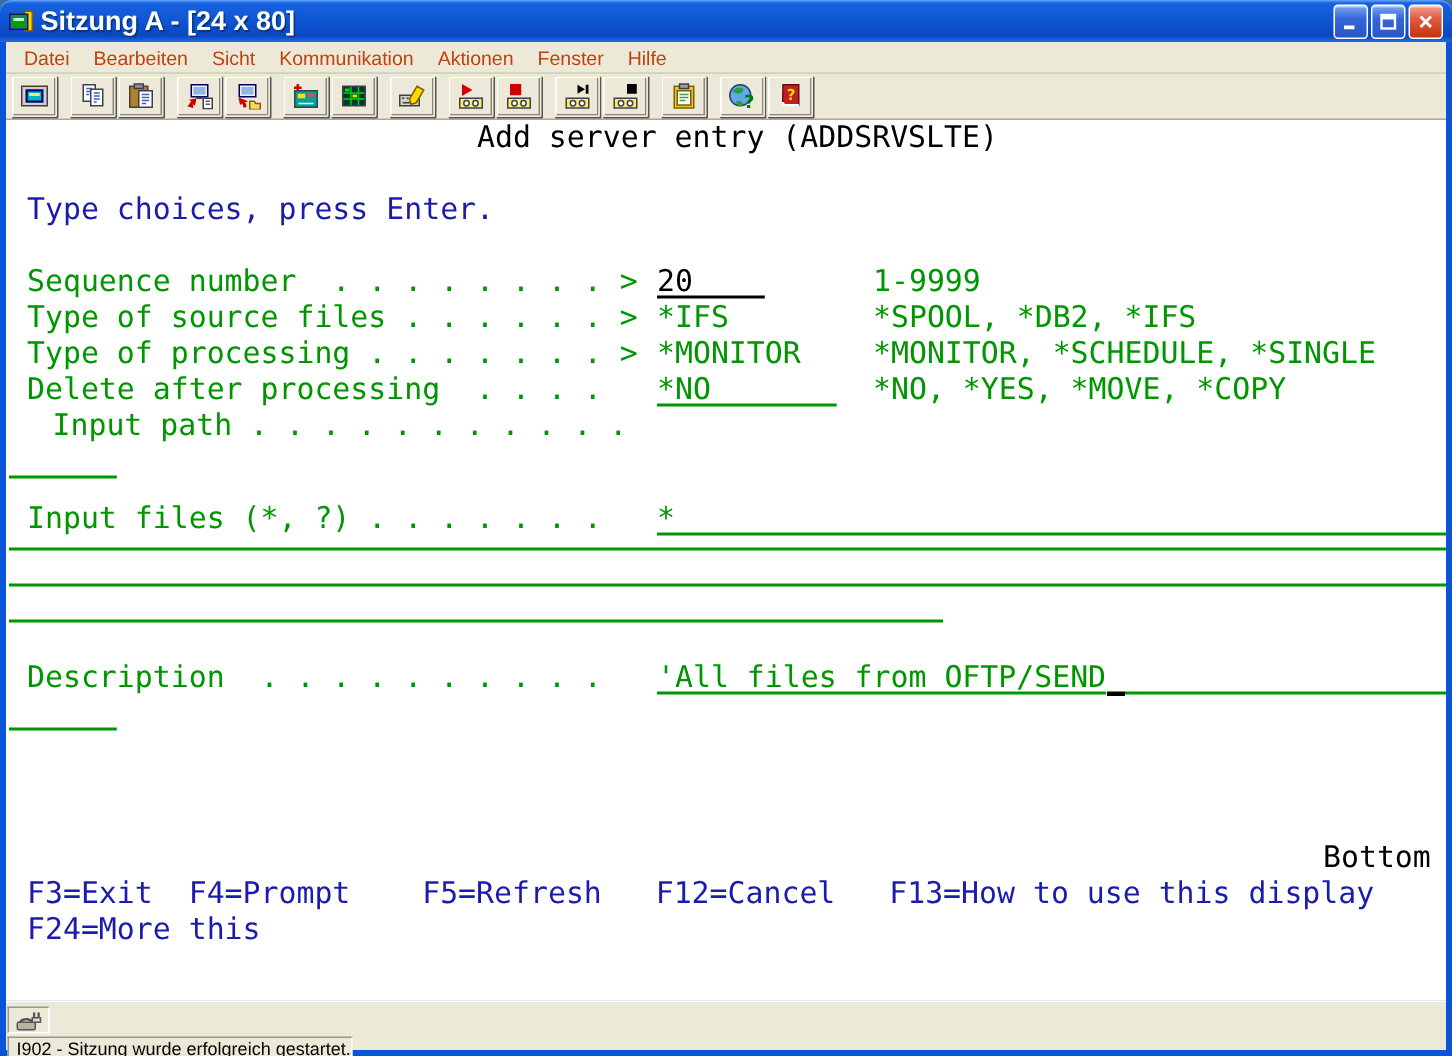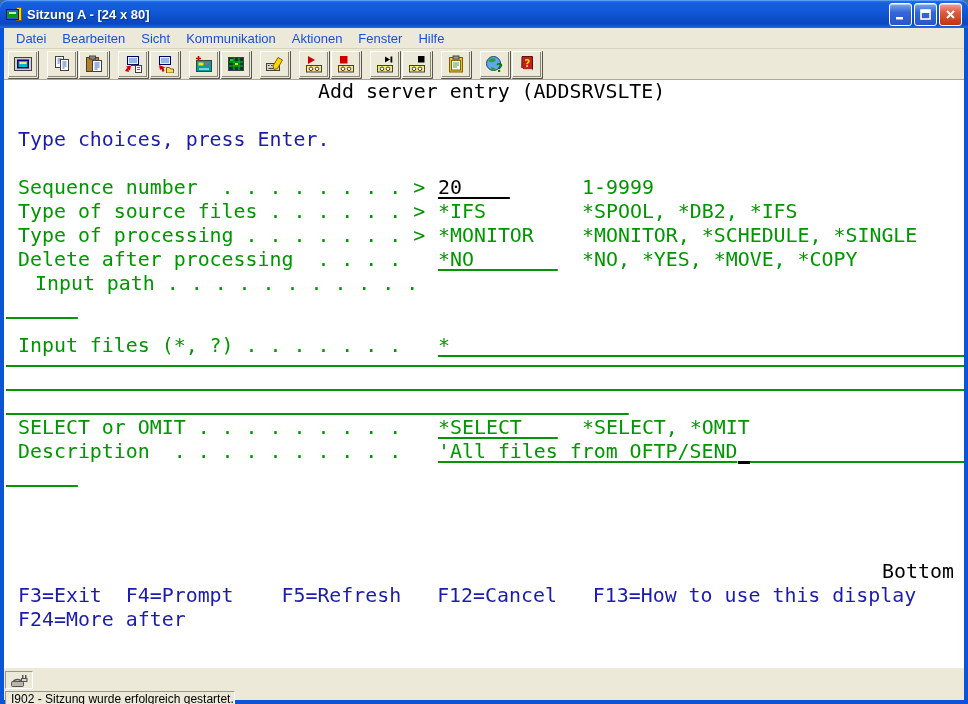--- a/index.html
+++ b/index.html
@@ -5,33 +5,33 @@
   html,body{margin:0;padding:0;width:968px;height:704px;overflow:hidden;
     font-family:"Liberation Sans",sans-serif;background:#3a6ea5;}
   .window{position:absolute;inset:0;width:968px;height:704px;
     background:#0a54d8;border-radius:8px 8px 0 0;}
   
   .titlebar{position:absolute;top:0;left:0;right:0;height:28px;
     border-radius:8px 8px 0 0;display:flex;align-items:center;padding:0 6px;
     background:linear-gradient(180deg,#2a80f0 0%,#1660e0 10%,#0f57d5 45%,#0a47c0 85%,#1e6be6 100%);
     box-shadow:inset 0 1px 0 #5a9bf5;}
   .titlebar .app-icon{width:17px;height:17px;margin-right:4px;flex:0 0 auto;}
-  .title-text{color:#fff;font-weight:bold;font-size:13px;
+  .title-text{color:#fff;font-weight:bold;font-size:18px;
     text-shadow:1px 1px 1px #07337e;flex:1;white-space:nowrap;overflow:hidden;}
   .winbtns{display:flex;gap:2px;}
   .winbtn{width:21px;height:21px;border-radius:3px;border:1px solid #fff;
     display:flex;align-items:center;justify-content:center;
     background:linear-gradient(180deg,#7aa7f0 0%,#3566d8 40%,#2a55c8 100%);
     box-shadow:inset 0 1px 0 rgba(255,255,255,.5);}
   .winbtn.close{background:linear-gradient(180deg,#f0a090 0%,#e05a40 40%,#c23310 100%);}
   
   .frame{position:absolute;top:28px;left:0;right:0;bottom:0;
     padding:0 4px 4px 4px;display:flex;flex-direction:column;}
   .menubar{height:20px;background:#ece9d8;display:flex;align-items:flex-end;
-    font-size:13px;color:#1d4ed8;padding-left:4px;border-bottom:1px solid #d8d4c0;}
+    font-size:13px;color:#c2410c;padding-left:4px;border-bottom:1px solid #d8d4c0;}
   .menu-item{padding:2px 8px;white-space:nowrap;}
   .toolbar{height:30px;background:#ece9d8;display:flex;align-items:center;
     padding-left:3px;border-bottom:1px solid #aca899;}
   .tbtn{width:29px;height:26px;margin-right:1px;background:#ece9d8;
     border:1px solid #ece9d8;border-radius:1px;display:flex;align-items:center;justify-content:center;
     box-shadow:inset 1px 1px 0 #fff,inset -1px -1px 0 #8a8775,1px 1px 0 #555;}
   .tbtn svg{width:20px;height:18px;}
   .tsep{width:7px;height:26px;}
   
   .terminal{flex:1;position:relative;background:#fff;overflow:hidden;
@@ -327,42 +327,37 @@
         </div>
         <div class="trow" style="top: 264px;">
           <span class="seg gu" style="left: 2px;">                                                                                </span>
         </div>
         <div class="trow" style="top: 288px;">
           <span class="seg gu" style="left: 2px;">                                                                                </span>
         </div>
         <div class="trow" style="top: 312px;">
           <span class="seg gu" style="left: 2px;">                                                    </span>
         </div>
-        <div class="trow" style="top: 336px;">
-          <span class="seg g" style="left: 14px;">SELECT or OMIT . . . . . . . . .</span>
-          <span class="seg gu" style="left: 434px;">*SELECT   </span>
-          <span class="seg g" style="left: 578px;">*SELECT, *OMIT</span>
-        </div>
         <div class="trow" style="top: 360px;">
           <span class="seg g" style="left: 14px;">Description  . . . . . . . . . .</span>
           <span class="seg gu" style="left: 434px;">'All files from OFTP/SEND</span>
           <span class="seg cur" style="left: 734px;"> </span>
           <span class="seg gu" style="left: 746px;">                  </span>
         </div>
         <div class="trow" style="top: 384px;">
           <span class="seg gu" style="left: 2px;">      </span>
         </div>
         <div class="trow" style="top: 480px; padding-left: 20px;">
           <span class="seg k" style="left: 878px;">Bottom</span>
         </div>
         <div class="trow" style="top: 504px;">
           <span class="seg b" style="left: 14px;">F3=Exit  F4=Prompt    F5=Refresh   F12=Cancel   F13=How to use this display</span>
         </div>
         <div class="trow" style="top: 528px;">
-          <span class="seg b" style="left: 14px;">F24=More after</span>
+          <span class="seg b" style="left: 14px;">F24=More this</span>
         </div>
       </div>
     <div class="statusbar">
       <div class="scell icon">
         <svg width="18" height="16">
           <use href="#sym-connection"></use>
           </svg>
       </div>
       <div class="scell msg">I902 - Sitzung wurde erfolgreich gestartet.</div>
     </div>

